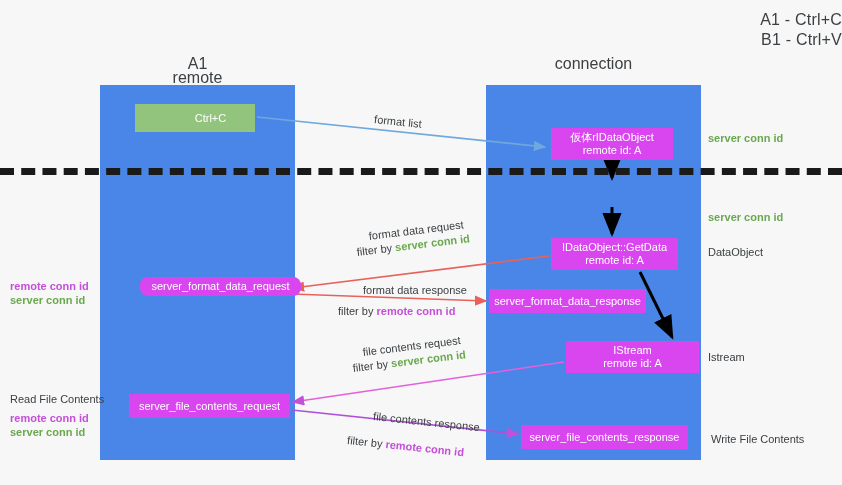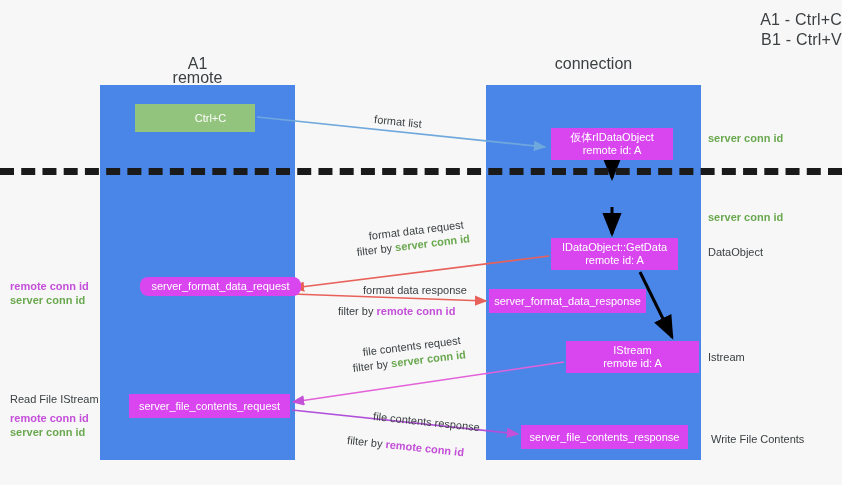--- a/index.html
+++ b/index.html
@@ -153,19 +153,19 @@
   <div class="side r1 green-t">server conn id</div>
   <div class="side r2 green-t">server conn id</div>
   <div class="side r3">DataObject</div>
   <div class="side r4">Istream</div>
   <div class="side r5">Write File Contents</div>
 
   <div class="side l1">
     <div class="mag-t">remote conn id</div>
     <div class="green-t">server conn id</div>
   </div>
-  <div class="side l2">Read File IStream</div>
+  <div class="side l2">Read File Contents</div>
   <div class="side l3">
     <div class="mag-t">remote conn id</div>
     <div class="green-t">server conn id</div>
   </div>
 
 </div>
 
 </body></html>

